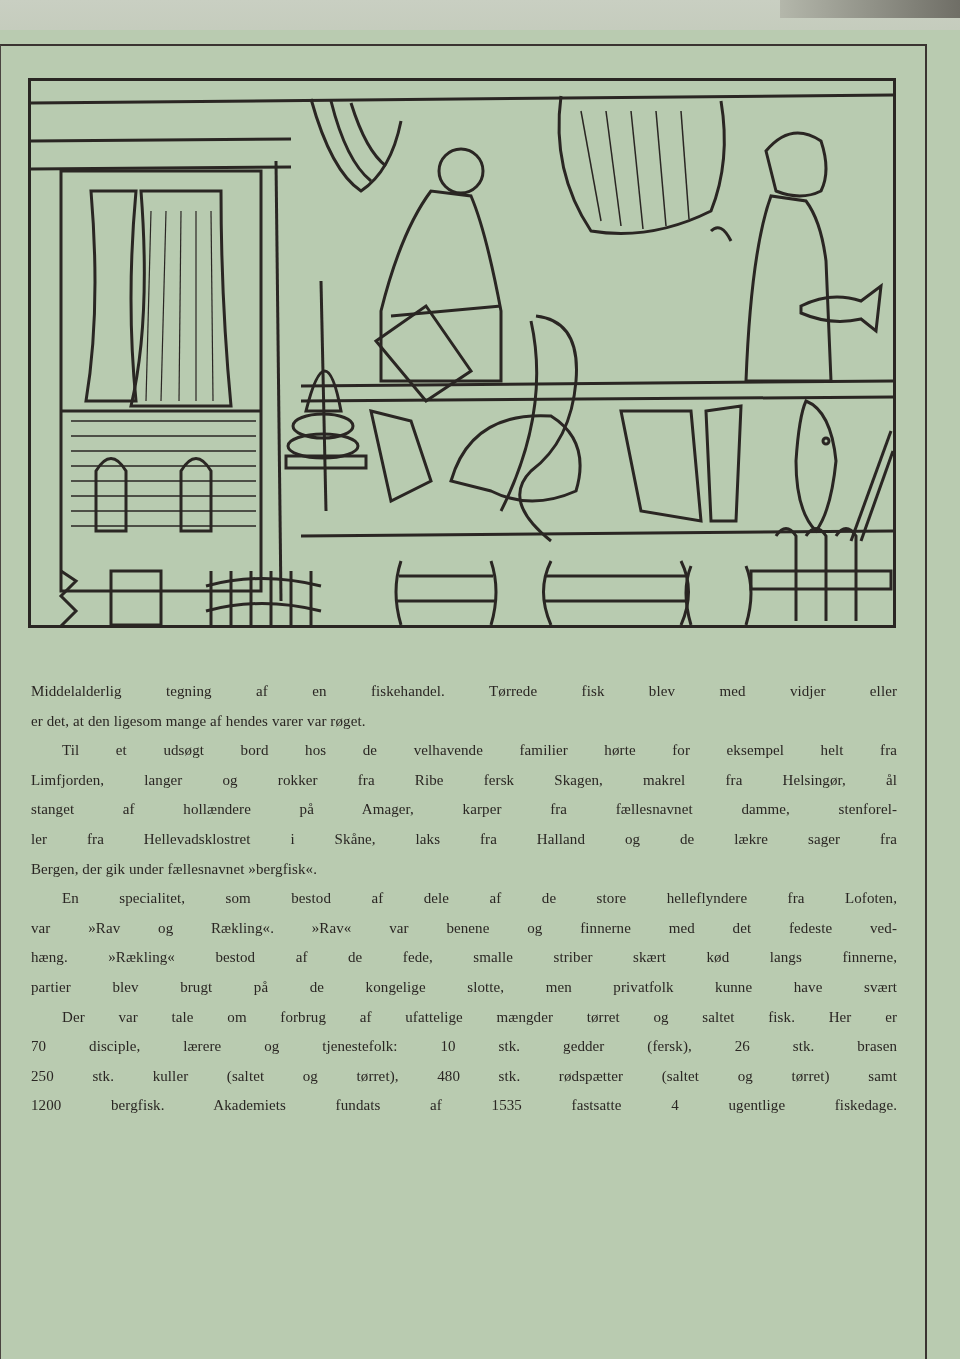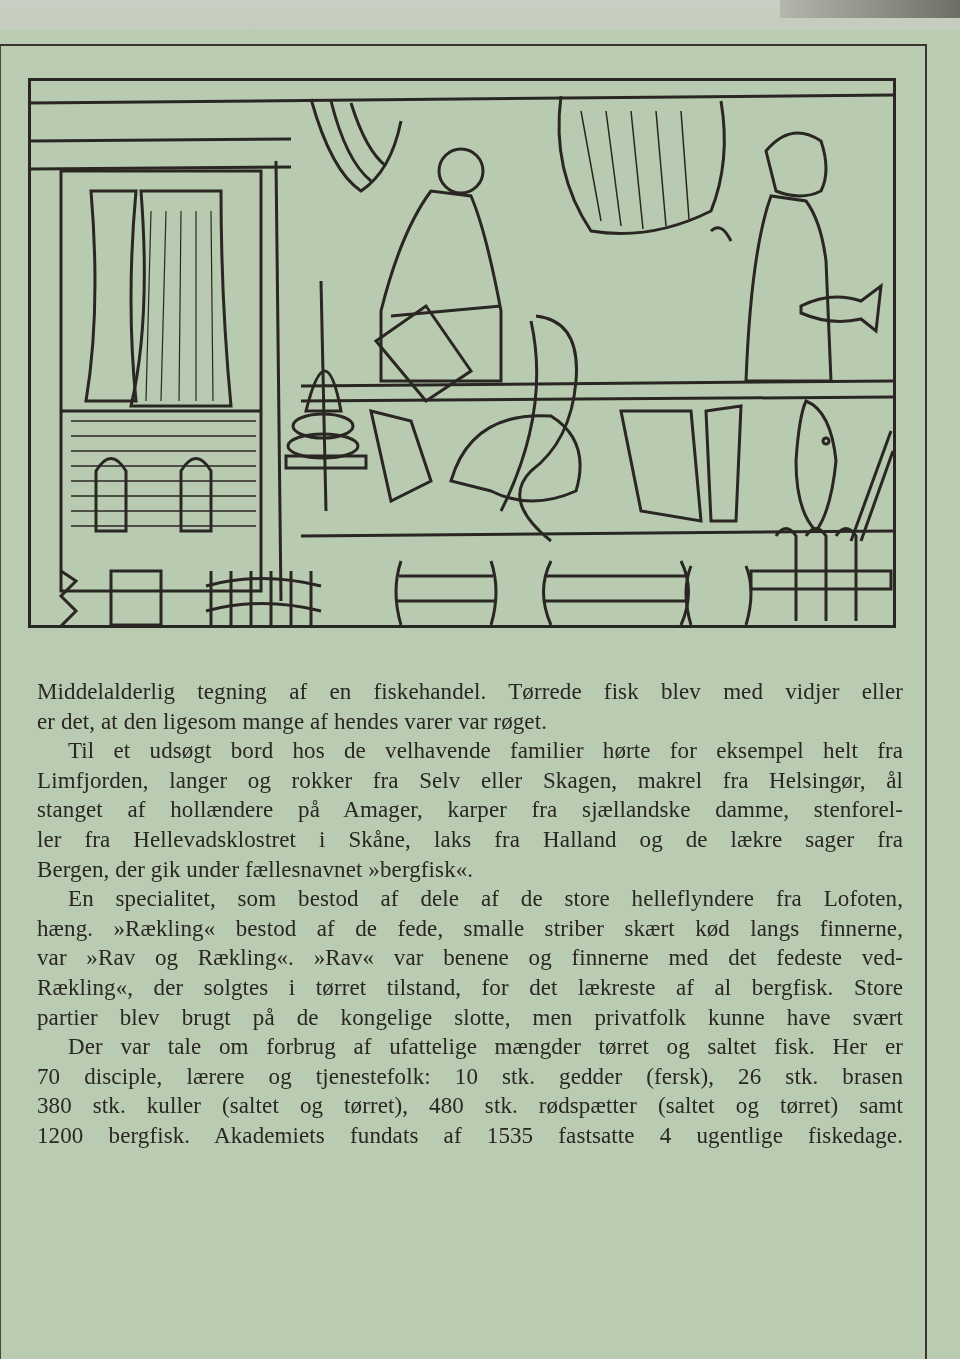--- a/index.html
+++ b/index.html
@@ -7,21 +7,21 @@
        font-family:"Liberation Serif","DejaVu Serif",serif;color:#2a2623;}
   .topshade{position:absolute;left:0;top:0;width:960px;height:30px;
        background:linear-gradient(#c9cfc2,#c5ccbd);}
   .topshade:after{content:"";position:absolute;right:0;top:0;width:180px;height:18px;
        background:linear-gradient(90deg,#b4b7ab,#6f6e66);}
   .frame{position:absolute;left:0;top:44px;width:924px;height:1330px;
        border-top:2px solid #3a3431;border-right:2px solid #3a3431;border-left:1px solid #4a4440;}
   .woodcut{position:absolute;left:28px;top:78px;width:862px;height:544px;
        border:3px solid #2a2623;background:#b8cbb0;overflow:hidden;}
   .woodcut svg{width:100%;height:100%;display:block;}
-  .caption{position:absolute;left:37px;top:677px;width:866px;font-size:23px;line-height:29.6px;
+  .caption{position:absolute;left:31px;top:677px;width:866px;font-size:15px;line-height:29.6px;
        letter-spacing:0.1px;}
   .caption p{margin:0;text-align:justify;}
   .caption p span{display:block;text-align:justify;text-align-last:justify;white-space:nowrap;}
   .caption p span.last{text-align-last:left;}
 </style>
 </head>
 <body>
 
 <div class="topshade"></div>
 <div class="frame"></div>
@@ -132,31 +132,30 @@
   </svg>
 </div>
 
 <div class="caption">
   <p>
     <span>Middelalderlig tegning af en fiskehandel. Tørrede fisk blev med vidjer eller</span>
     <span class="last">er det, at den ligesom mange af hendes varer var røget.</span>
   </p>
   <p>
     <span style="padding-left:31px">Til et udsøgt bord hos de velhavende familier hørte for eksempel helt fra</span>
-    <span>Limfjorden, langer og rokker fra Selv eller Skagen, makrel fra Helsingør, ål</span>
-    <span>stanget af hollændere på Amager, karper fra sjællandske damme, stenforel-</span>
+    <span>Limfjorden, langer og rokker fra Ribe fersk Skagen, makrel fra Helsingør, ål</span>
+    <span>stanget af hollændere på Amager, karper fra fællesnavnet damme, stenforel-</span>
     <span>ler fra Hellevadsklostret i Skåne, laks fra Halland og de lækre sager fra</span>
     <span class="last">Bergen, der gik under fællesnavnet »bergfisk«.</span>
   </p>
   <p>
     <span style="padding-left:31px">En specialitet, som bestod af dele af de store helleflyndere fra Lofoten,</span>
+    <span>var »Rav og Rækling«. »Rav« var benene og finnerne med det fedeste ved-</span>
     <span>hæng. »Rækling« bestod af de fede, smalle striber skært kød langs finnerne,</span>
-    <span>var »Rav og Rækling«. »Rav« var benene og finnerne med det fedeste ved-</span>
-    <span>Rækling«, der solgtes i tørret tilstand, for det lækreste af al bergfisk. Store</span>
     <span>partier blev brugt på de kongelige slotte, men privatfolk kunne have svært</span>
   </p>
   <p>
     <span style="padding-left:31px">Der var tale om forbrug af ufattelige mængder tørret og saltet fisk. Her er</span>
     <span>70 disciple, lærere og tjenestefolk: 10 stk. gedder (fersk), 26 stk. brasen</span>
-    <span>380 stk. kuller (saltet og tørret), 480 stk. rødspætter (saltet og tørret) samt</span>
+    <span>250 stk. kuller (saltet og tørret), 480 stk. rødspætter (saltet og tørret) samt</span>
     <span>1200 bergfisk. Akademiets fundats af 1535 fastsatte 4 ugentlige fiskedage.</span>
   </p>
 </div>
 
 </body></html>

